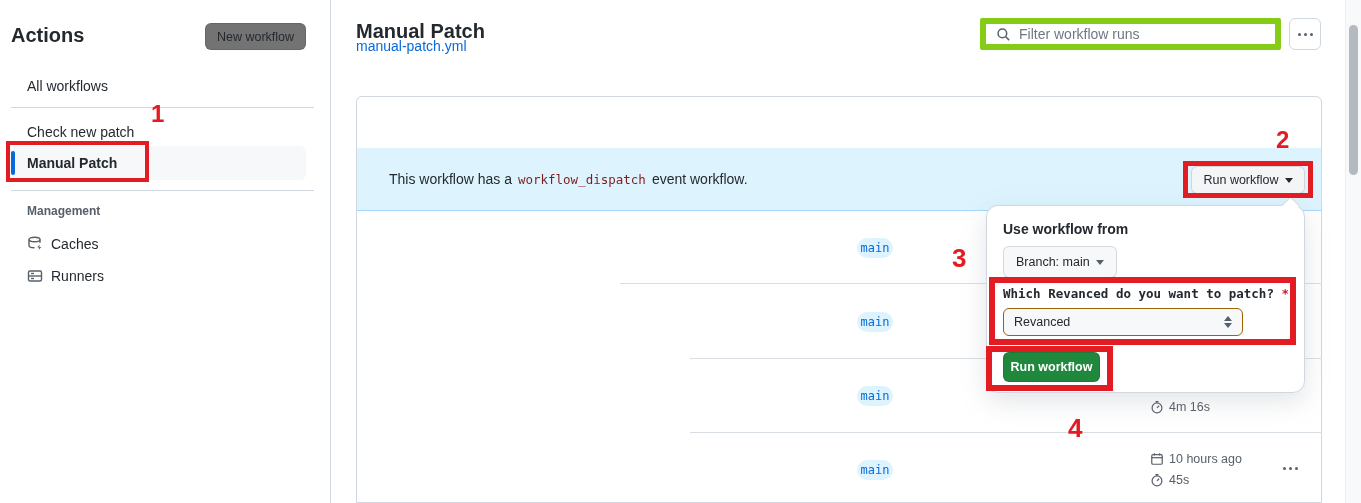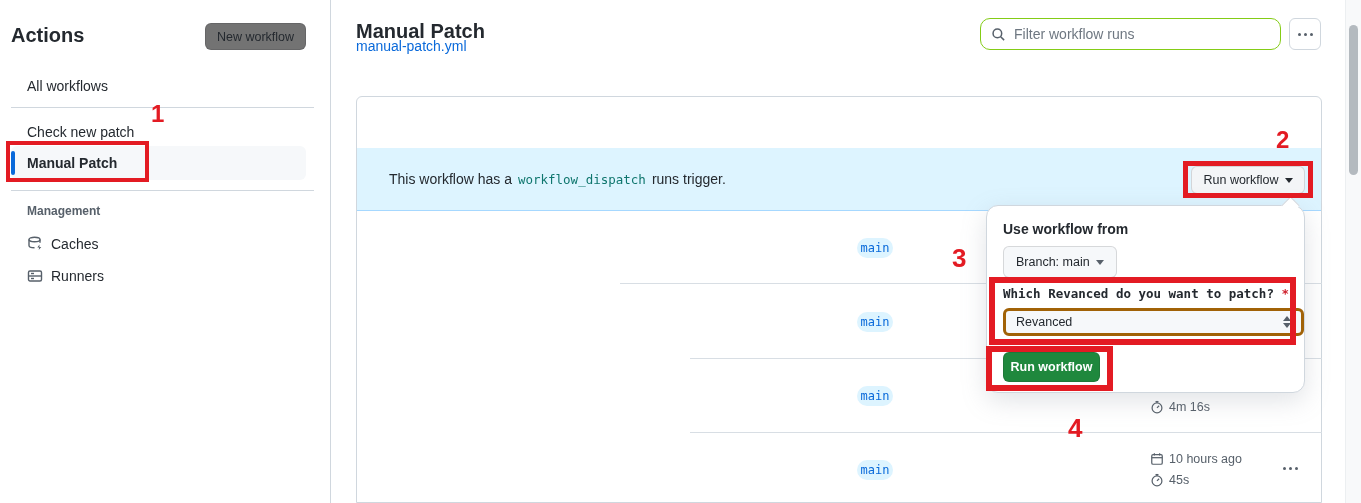--- a/index.html
+++ b/index.html
@@ -34,21 +34,21 @@
   #divider-2 { top:190px; }
   #management-heading { left:27px; top:204px; font-size:12px; font-weight:600; color:#57606a; }
   .mgmt-item { left:27px; height:22px; display:flex; align-items:center; gap:8px; font-size:14px; color:#24292f; cursor:pointer; }
   #item-caches { top:233px; }
   #item-runners { top:265px; }
   .mgmt-icon { width:16px; height:16px; display:inline-flex; color:#57606a; }
 
   
   #page-title { left:356px; top:20px; font-size:20px; font-weight:600; }
   #file-link { left:356px; top:38px; font-size:14px; color:#0969da; text-decoration:none; cursor:pointer; }
-  #filter-box { left:980px; top:18px; width:301px; height:32px; border:1px solid #84cc16; border-radius:10px;
+  #filter-box { left:980px; top:18px; width:301px; height:32px; border:6px solid #84cc16; border-radius:2px;
     background:#fff; display:flex; align-items:center; padding:0 10px; gap:8px; }
   #filter-input { border:none; outline:none; flex:1; font-size:14px; color:#24292f; background:transparent;
     font-family:"Liberation Sans", sans-serif; }
   #filter-input::placeholder { color:#6e7781; }
   #top-kebab { left:1289px; top:18px; width:32px; height:32px; border:1px solid #d0d7de; border-radius:6px;
     background:#fff; display:flex; align-items:center; justify-content:center; cursor:pointer; }
   .dots { display:flex; gap:3px; }
   .dots i { width:3px; height:3px; border-radius:50%; background:#57606a; }
 
   
@@ -60,21 +60,21 @@
   #runs-count { font-size:14px; font-weight:700; }
   #runs-filters { margin-left:auto; display:flex; gap:34px; }
   .filter-item { font-size:14px; color:#57606a; display:flex; align-items:center; gap:5px; cursor:pointer; }
   .caret-down { width:0; height:0; border-left:4px solid transparent; border-right:4px solid transparent;
     border-top:5px solid #57606a; display:inline-block; }
 
   
   #banner { left:357px; top:148px; width:964px; height:63px; background:#ddf4ff;
     border-bottom:1px solid rgba(84,174,255,0.4); display:flex; align-items:center; padding:0 32px; }
   #banner-text { font-size:14px; color:#24292f; display:flex; align-items:center; gap:6px; }
-  #banner-code { font-size:12.5px; color:#0f766e; }
+  #banner-code { font-size:12.5px; color:#7f1d1d; }
   #run-workflow-toggle { position:absolute; left:1191px; top:166px; width:114px; height:28px;
     background:#f3f5f7; border:1px solid rgba(31,35,40,0.15); border-radius:6px;
     display:flex; align-items:center; justify-content:center; gap:6px; font-size:12.5px; font-weight:500;
     color:#24292f; cursor:pointer; z-index:20; }
   #run-workflow-toggle .caret-down { border-top-color:#24292f; }
 
   
   .row-sep { height:1px; background:#d8dee4; z-index:1; }
   #sep-1 { left:620px; top:283px; width:702px; }
   #sep-2 { left:690px; top:358px; width:632px; }
@@ -95,22 +95,22 @@
     border:1px solid #d0d7de; border-radius:12px; box-shadow:0 8px 24px rgba(140,149,159,0.25); z-index:30; }
   #panel-caret { left:1284px; top:199px; width:13px; height:13px; background:#fff;
     border-left:1px solid #d0d7de; border-top:1px solid #d0d7de; transform:rotate(45deg); z-index:31; }
   #panel-heading { left:1003px; top:221px; font-size:14px; font-weight:700; z-index:32; }
   #branch-select-btn { left:1003px; top:246px; height:32px; padding:0 12px;
     background:#f6f8fa; border:1px solid rgba(31,35,40,0.15); border-radius:6px;
     display:flex; align-items:center; gap:6px; font-size:12.5px; color:#24292f; cursor:pointer; z-index:32; }
   #branch-select-btn .caret-down { border-top-color:#57606a; }
   #input-label { left:1003px; top:286px; font-size:12.5px; font-weight:700; z-index:32; }
   #input-label .req { color:#cf222e; }
-  #revanced-select { left:1003px; top:308px; width:301px; height:28px; background:#f6f8fa;
-    border:3px solid #a16207; border-radius:6px; display:flex; align-items:center;
+  #revanced-select { left:1003px; top:308px; width:240px; height:28px; background:#f6f8fa;
+    border:1px solid #a16207; border-radius:6px; display:flex; align-items:center;
     padding:0 10px; font-size:12.5px; color:#24292f; cursor:pointer; z-index:32; }
   #revanced-select .updown { margin-left:auto; display:flex; flex-direction:column; gap:2px; }
   .tri-up { width:0; height:0; border-left:4px solid transparent; border-right:4px solid transparent;
     border-bottom:5px solid #57606a; }
   .tri-dn { width:0; height:0; border-left:4px solid transparent; border-right:4px solid transparent;
     border-top:5px solid #57606a; }
   #run-submit-btn { left:1003px; top:352px; width:97px; height:30px; background:#1f883d; color:#fff;
     border:1px solid rgba(31,35,40,0.15); border-radius:6px; font-size:12.5px; font-weight:600;
     display:flex; align-items:center; justify-content:center; cursor:pointer; z-index:32; }
 
@@ -202,21 +202,21 @@
       </span>
   </div>
 
   <div id="runs-box" class="abs"></div>
 
 
   <div id="banner" class="abs">
     <span id="banner-text">
       <span>This workflow has a</span>
       <span id="banner-code" class="mono">workflow_dispatch</span>
-      <span>runs trigger.</span>
+      <span>event workflow.</span>
     </span>
   </div>
   <div id="run-workflow-toggle" class="abs">
     <span>Run workflow</span>
     <span class="caret-down"></span>
   </div>
 
   <div id="sep-1" class="abs row-sep"></div>
   <div id="sep-2" class="abs row-sep"></div>
   <div id="sep-3" class="abs row-sep"></div>

